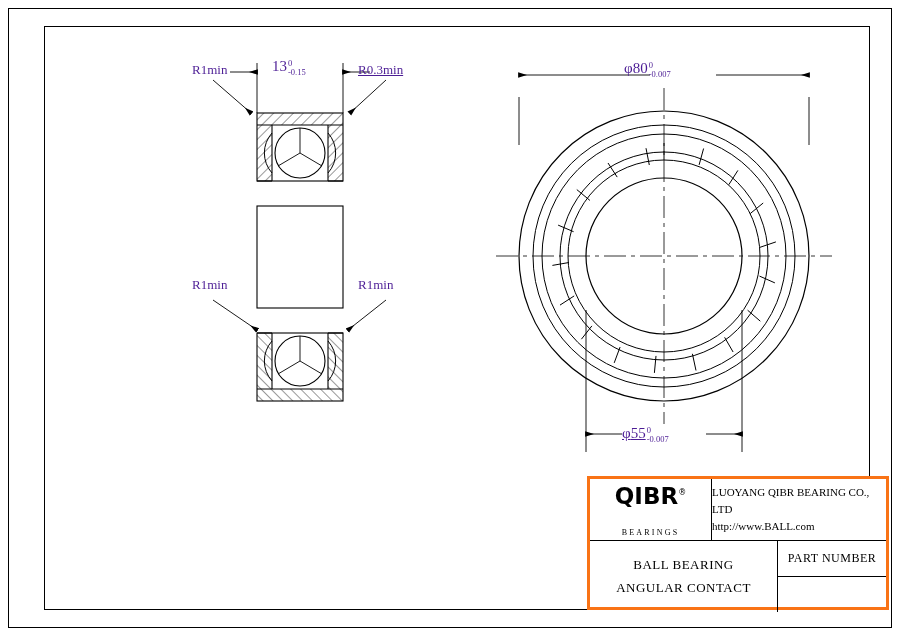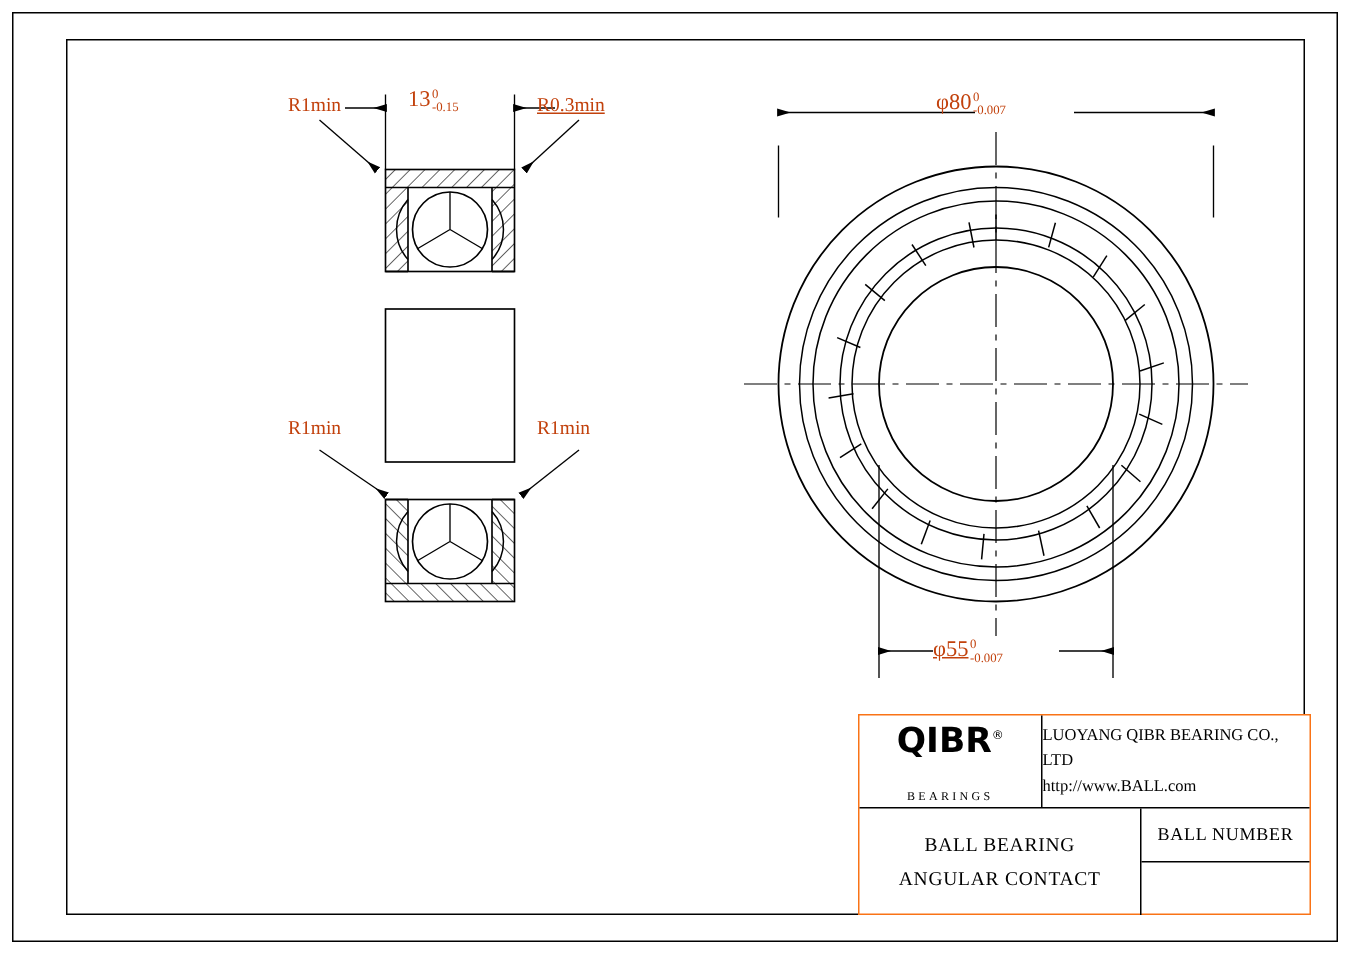--- a/index.html
+++ b/index.html
@@ -43,40 +43,40 @@
     left: 0;
     top: 0;
     width: 900px;
     height: 636px;
   }
   .lbl {
     position: absolute;
     font-family: "Liberation Serif", serif;
     font-size: 13px;
     white-space: nowrap;
-    color: #c2410c;
+    color: #4c1d95;
   }
   .tol {
     display: inline-block;
     vertical-align: middle;
     font-size: 8.5px;
     line-height: 1.05;
     text-align: left;
     margin-left: 1px;
   }
   .tol b { display: block; font-weight: normal; }
 
   
   #title-block {
     position: absolute;
-    left: 572px;
+    left: 587px;
     top: 476px;
     width: 302px;
     height: 134px;
-    border: 1px solid #f97316;
+    border: 3px solid #f97316;
     box-sizing: border-box;
     background: #fff;
   }
   #tb-top {
     position: absolute;
     left: 0; top: 0;
     width: 100%;
     height: 62px;
     border-bottom: 1px solid #000;
     box-sizing: border-box;
@@ -347,18 +347,18 @@
         <div>LUOYANG QIBR BEARING CO., LTD</div>
         <div>http://www.BALL.com</div>
       </div>
     </div>
     <div id="tb-bottom">
       <div id="desc-cell">
         <div>BALL BEARING</div>
         <div>ANGULAR CONTACT</div>
       </div>
       <div id="pn-cell">
-        <div id="pn-label">BALL  NUMBER</div>
+        <div id="pn-label">PART  NUMBER</div>
       </div>
     </div>
   </div>
 
 </div>
 
 </body></html>

